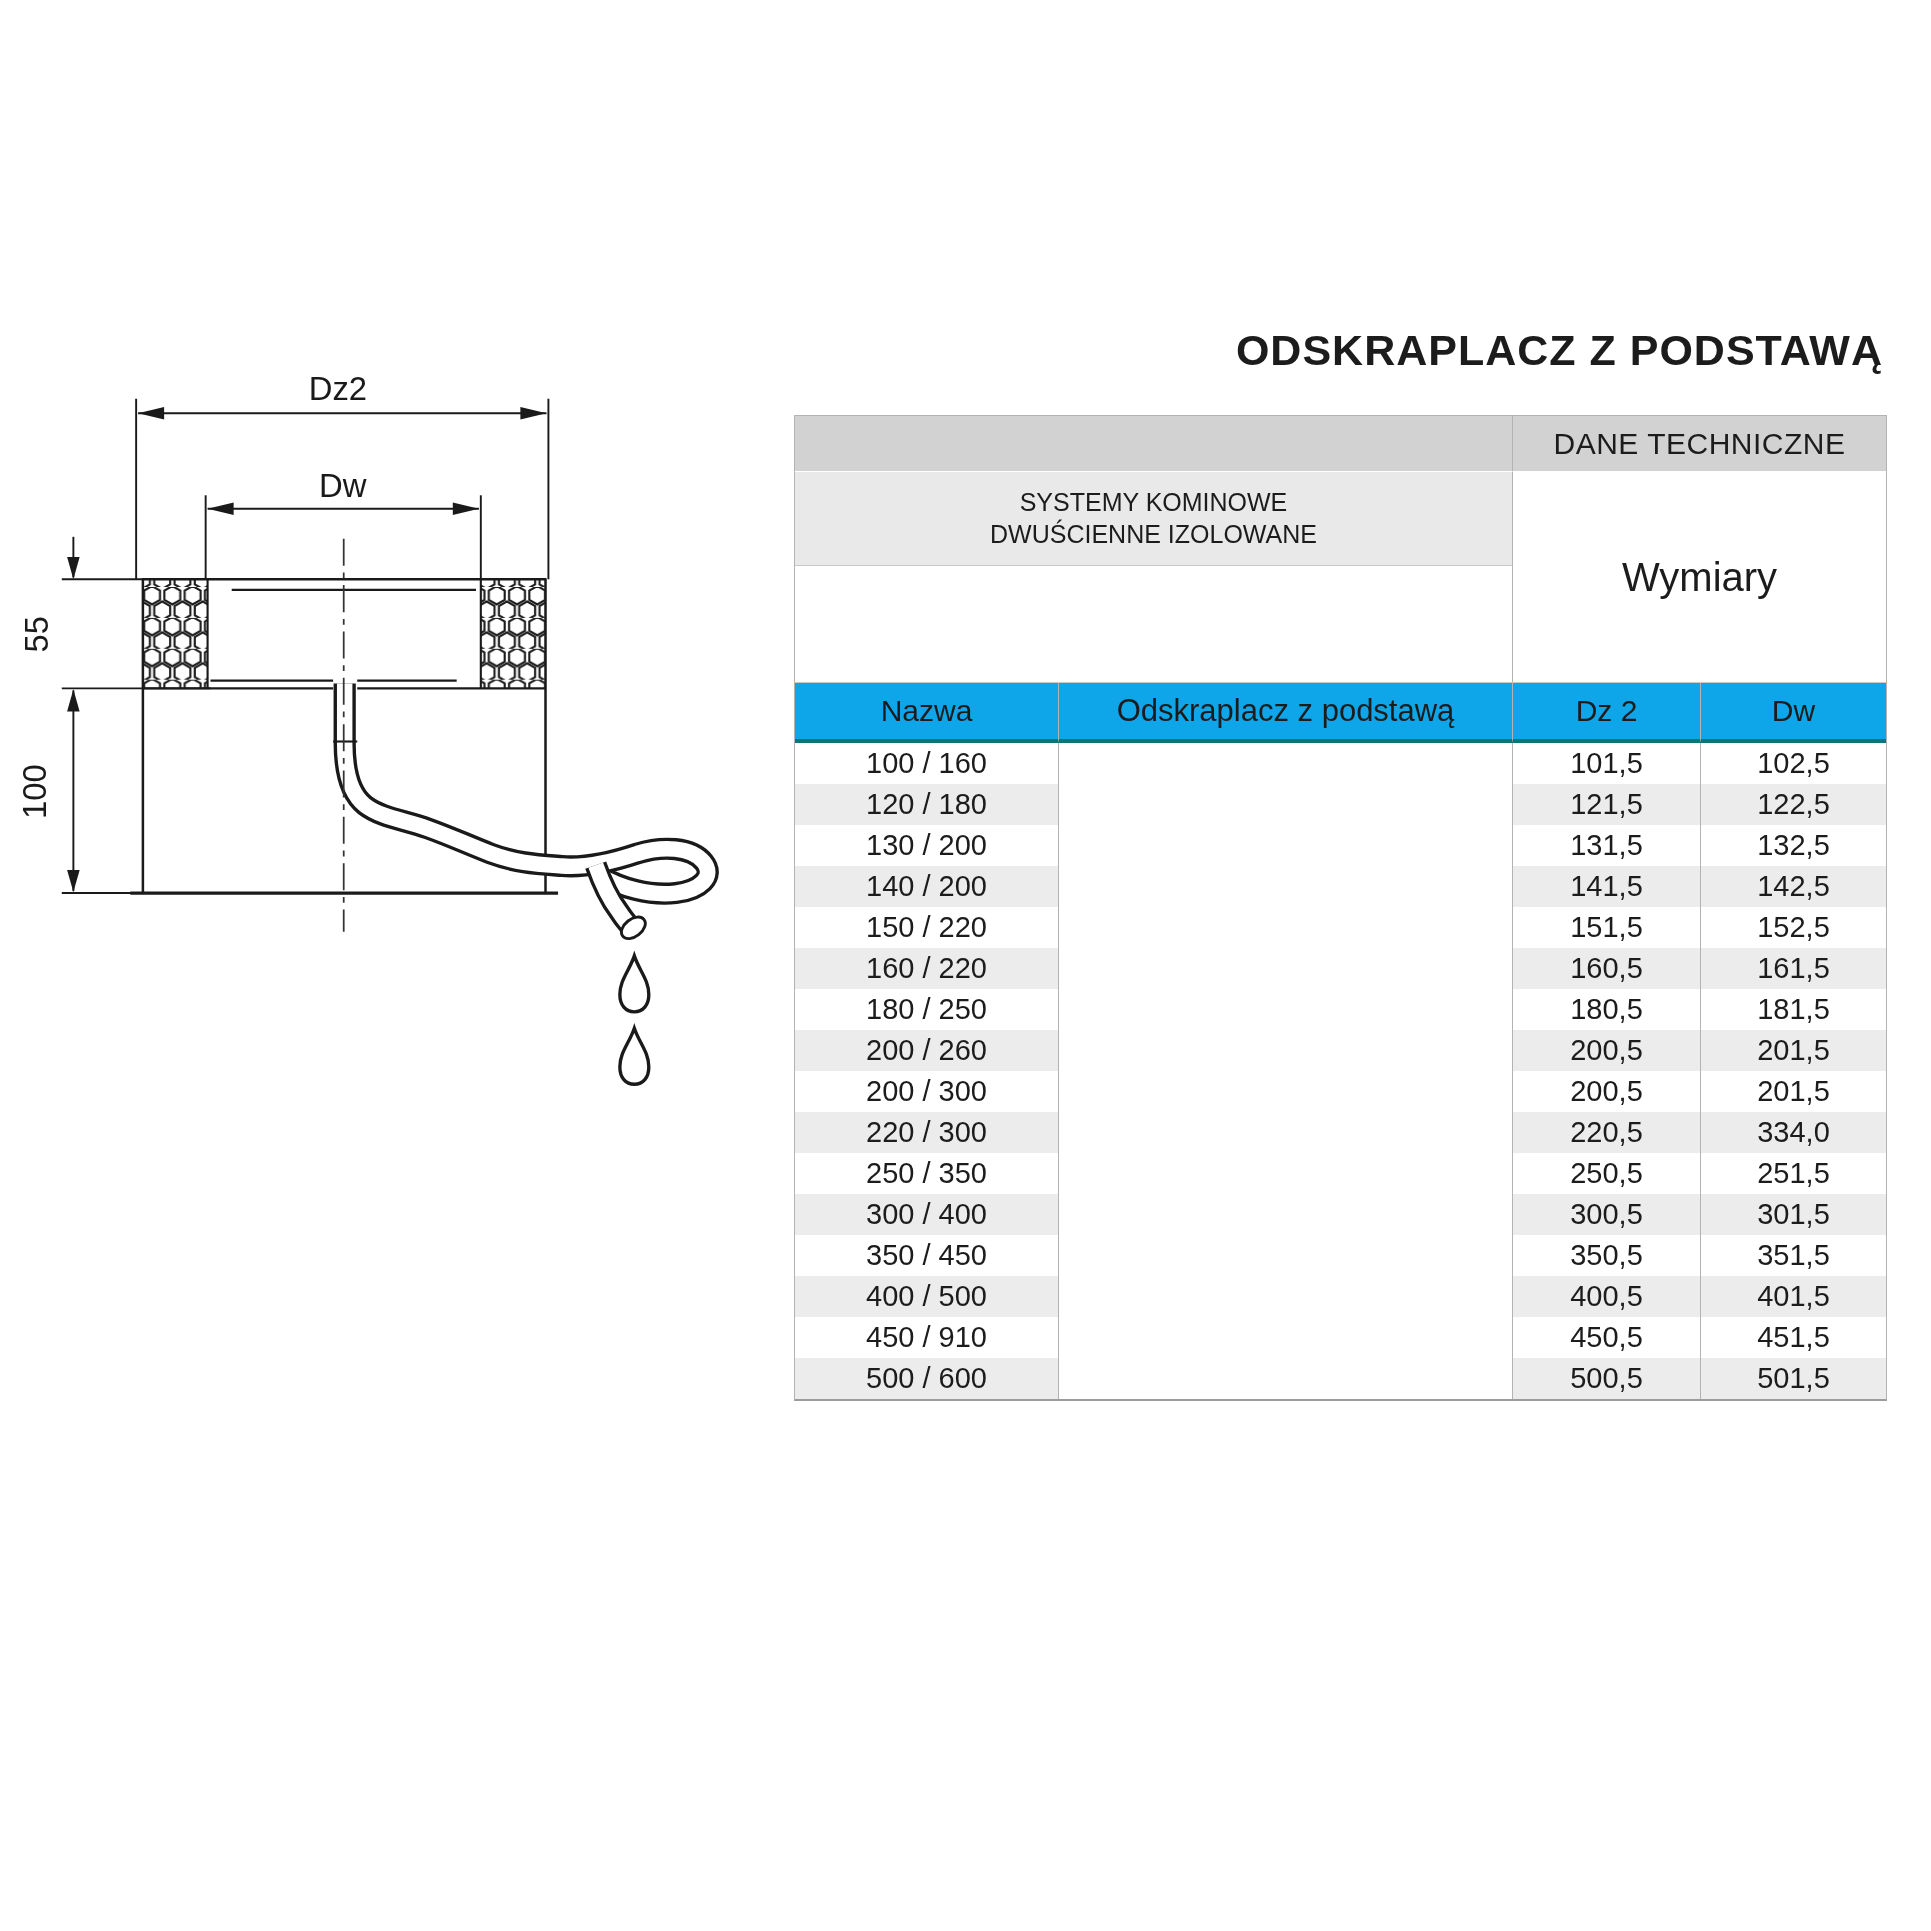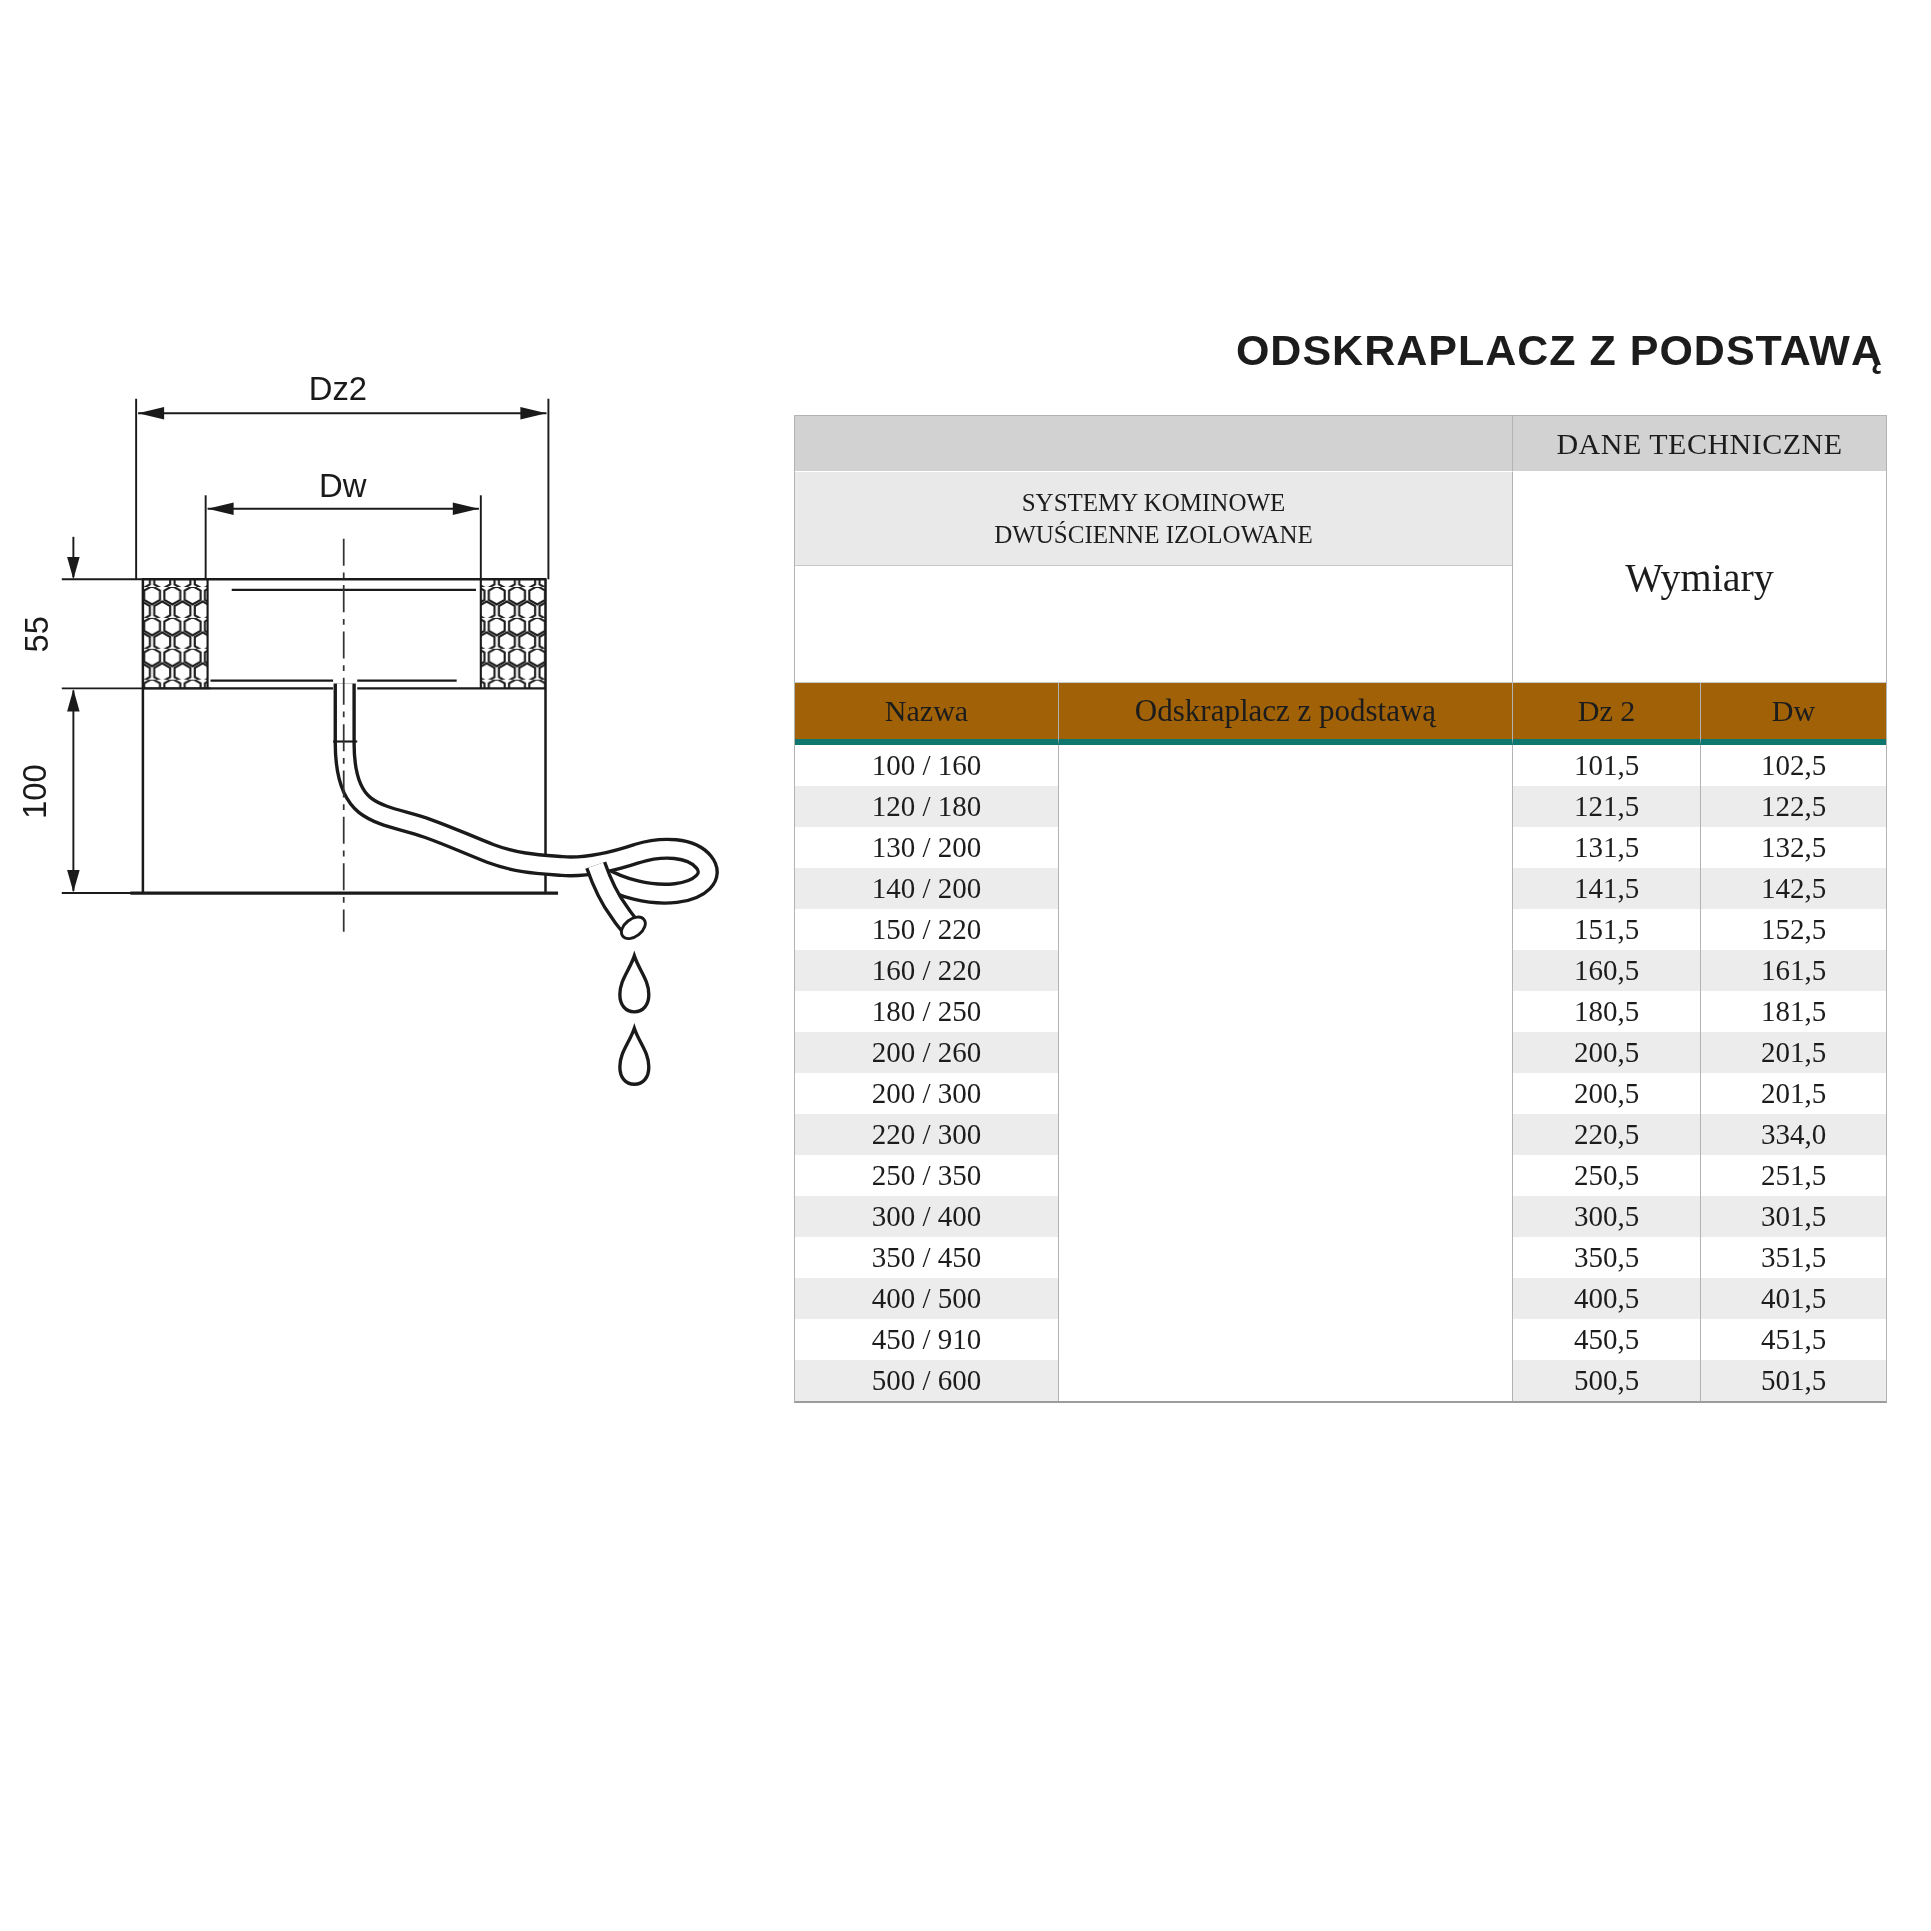--- a/index.html
+++ b/index.html
@@ -12,33 +12,32 @@
     position:absolute;left:869px;top:326px;width:1014px;
     text-align:right;font-size:43px;font-weight:700;letter-spacing:1px;
     white-space:nowrap;
   }
   
   #spec-table{
     position:absolute;left:794px;top:415px;width:1091px;
     border-collapse:separate;border-spacing:0;table-layout:fixed;
     border:1.9px solid #b3b3b3;border-bottom:2.9px solid #9c9c9c;
     font-size:29px;
-    font-family:Liberation Serif, serif;
   }
   #spec-table td,#spec-table th{
     margin:0;padding:0;text-align:center;vertical-align:middle;font-weight:400;
     overflow:hidden;
   }
   .bdr{border-right:1.9px solid #b3b3b3;}
   tr.r1 td{height:55px;background:#d2d2d2;border-bottom:1.9px solid #ffffff;font-size:30px;letter-spacing:0.5px;}
   tr.r2 td.syscell{height:93px;background:#e9e9e9;border-bottom:1px solid #c9c9c9;
     font-weight:700;font-size:25px;line-height:1.25;}
   td.wymcell{background:#ffffff;border-bottom:1px solid #c9c9c9;font-size:40px;}
   tr.r3 td{height:116px;background:#ffffff;border-bottom:1px solid #c9c9c9;}
-  tr.r4 th{height:56px;background:#a16207;border-bottom:6px solid #0f766e;font-size:30px;}
+  tr.r4 th{height:56px;background:#0ea5e9;border-bottom:4px solid #0f766e;font-size:30px;}
   tr.r4 th.prodhead{font-weight:700;font-size:31px;}
   tbody td{height:41px;line-height:41px;background:#ffffff;
     background-clip:content-box;padding:0 3.9px;}
   tbody tr:nth-child(even) td{background:#ececec;background-clip:content-box;}
   tbody td.prodcell{background:#ffffff !important;padding:0;}
   
   #drawing{position:absolute;left:0;top:0;width:1931px;height:1931px;}
   .dimtext{font-family:"Liberation Sans",sans-serif;font-size:34px;fill:#1a1a1a;}
 </style>
 </head>

